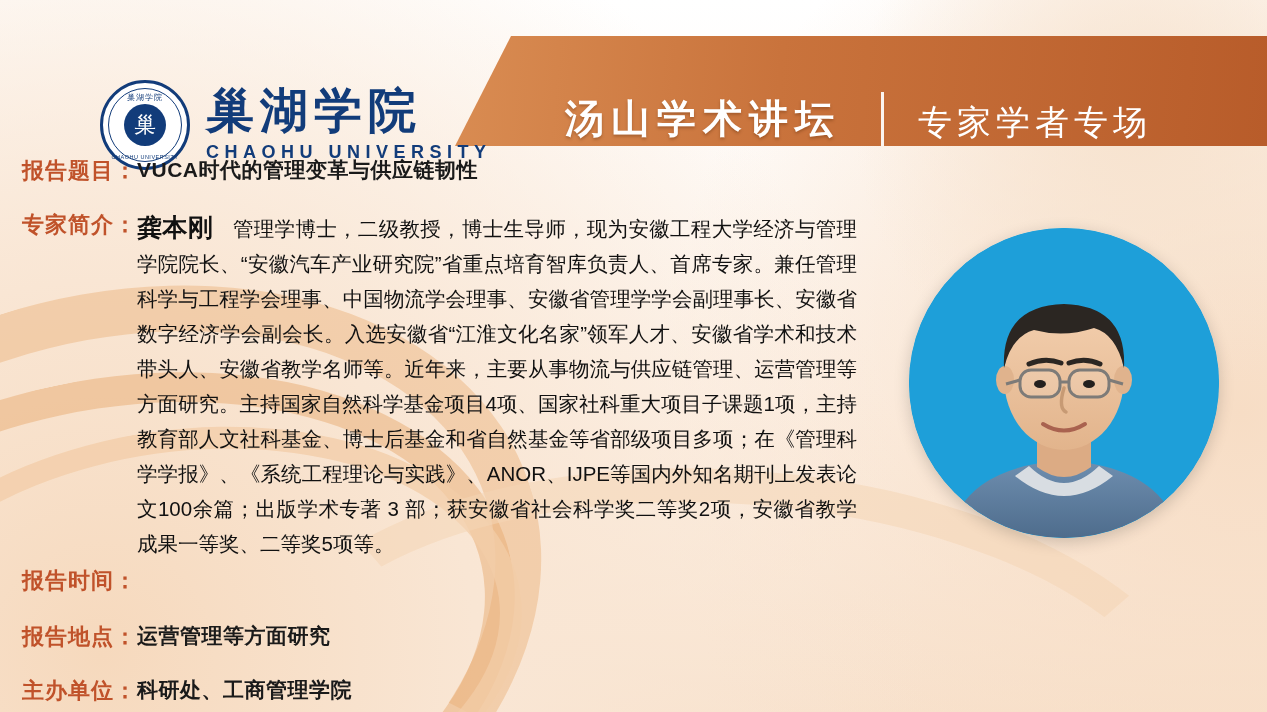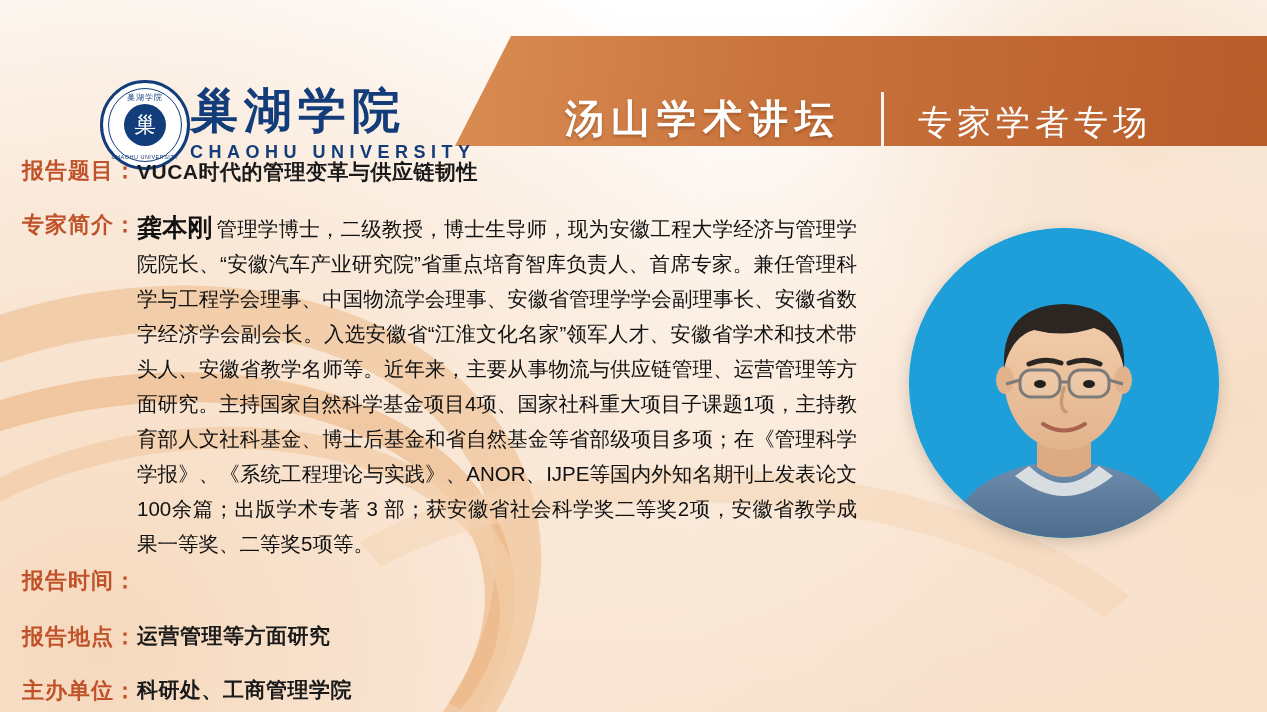--- a/index.html
+++ b/index.html
@@ -116,20 +116,21 @@
     letter-spacing: 5px;
     font-weight: 500;
   }
 
   
   .logo-block {
     position: absolute;
     left: 100px; top: 44px;
     display: flex;
     align-items: center;
+    gap: 16px;
   }
   .logo-seal {
     width: 84px; height: 84px;
     border-radius: 50%;
     border: 3px solid #123c7a;
     position: relative;
     background: #ffffff;
     flex: 0 0 auto;
   }
   .logo-seal::after {
@@ -198,42 +199,42 @@
     letter-spacing: 1px;
     flex: 0 0 auto;
   }
   .value {
     color: #1a1a1a;
     font-size: 21px;
     font-weight: bold;
     letter-spacing: .5px;
   }
 
-  #row-title  { left: 22px; top: 156px; align-items: flex-end; }
+  #row-title  { left: 22px; top: 156px; }
   #row-time   { left: 22px; top: 566px; }
   #row-place  { left: 22px; top: 622px; }
   #row-host   { left: 22px; top: 676px; }
 
   
   #row-bio {
     left: 22px; top: 210px;
     width: 880px;
   }
   .bio-body {
     font-size: 20.5px;
     line-height: 35px;
     color: #111111;
     text-align: justify;
     width: 720px;
   }
   .bio-name {
     font-size: 25px;
     font-weight: bold;
     color: #111111;
-    margin-right: 4px;
+    margin-right: 20px;
     font-family: Liberation Serif, serif;
   }
 
   
   .portrait {
     position: absolute;
     right: 48px; top: 228px;
     width: 310px; height: 310px;
     border-radius: 50%;
     overflow: hidden;

